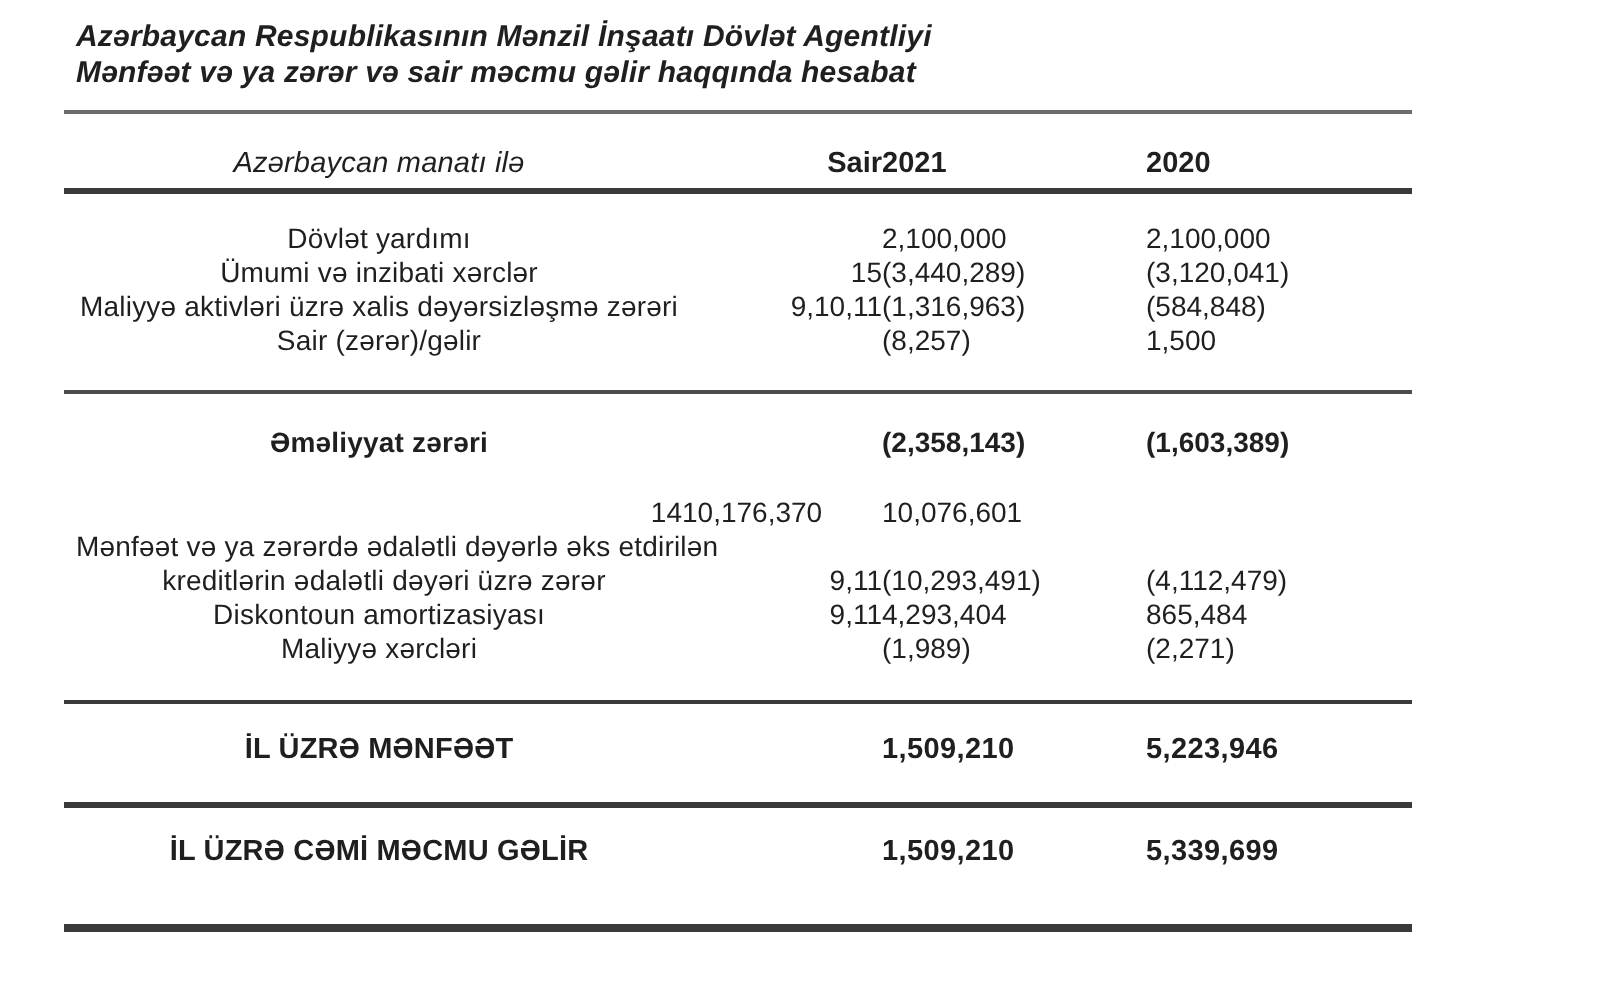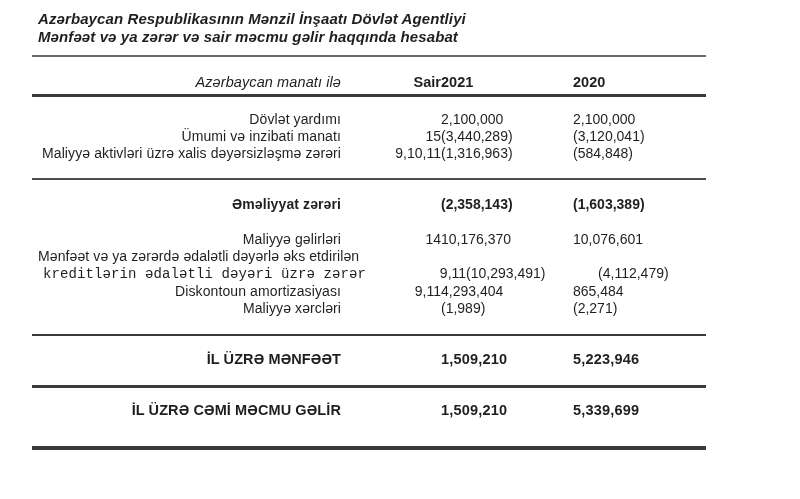--- a/index.html
+++ b/index.html
@@ -46,33 +46,33 @@
   .rule-total-mid{margin-top:17px;height:3px;}
   .rule-bottom{margin-top:17px;height:3.5px;}
   
   .trow{
     display:grid;
     grid-template-columns:1fr 100px 132px 125px;
     align-items:baseline;
     line-height:17px;
     font-size:14px;
   }
-  .trow .label{text-align:right;white-space:nowrap;letter-spacing:0.1px;}
+  .trow .label{text-align:center;white-space:nowrap;letter-spacing:0.1px;}
   .trow .note{text-align:right;}
   .trow .num{padding-right:10px;}
   .trow .num.paren{padding-right:1px;}
   .header-row{margin-top:17px;font-size:14.5px;}
   .header-row .label{font-style:italic;font-weight:normal;}
   .header-row .note,.header-row .num{font-weight:bold;}
   .block{margin-top:14px;}
   .block-2{margin-top:18px;}
   .bold-row{font-weight:bold;margin-top:15px;line-height:18px;}
   .total-row{font-weight:bold;margin-top:14px;margin-bottom:16px;font-size:14.5px;letter-spacing:0.2px;line-height:18px;}
   .total-row-2{margin-top:13px;margin-bottom:27px;}
-  .indent{padding-left:5px;font-family:Liberation Mono, monospace;}
+  .indent{padding-left:5px;}
 </style>
 </head>
 <body>
 
 <div class="page">
 
   <header>
     <div class="doc-title">Azərbaycan Respublikasının Mənzil İnşaatı Dövlət Agentliyi</div>
     <div class="doc-title">Mənfəət və ya zərər və sair məcmu gəlir haqqında hesabat</div>
   </header>
@@ -91,45 +91,50 @@
     <div class="rule rule-header"></div>
 
     <div class="block">
       <div class="trow">
         <div class="label">Dövlət yardımı</div>
         <div class="note"></div>
         <div class="num">2,100,000</div>
         <div class="num">2,100,000</div>
       </div>
       <div class="trow">
-        <div class="label">Ümumi və inzibati manatı</div>
+        <div class="label">Ümumi və inzibati xərclər</div>
         <div class="note">15</div>
         <div class="num paren">(3,440,289)</div>
         <div class="num paren">(3,120,041)</div>
       </div>
       <div class="trow">
         <div class="label">Maliyyə aktivləri üzrə xalis dəyərsizləşmə zərəri</div>
         <div class="note">9,10,11</div>
         <div class="num paren">(1,316,963)</div>
         <div class="num paren">(584,848)</div>
+      </div>
+      <div class="trow">
+        <div class="label">Sair (zərər)/gəlir</div>
+        <div class="note"></div>
+        <div class="num paren">(8,257)</div>
+        <div class="num">1,500</div>
       </div>
     </div>
 
     <div class="rule rule-block"></div>
 
     <div class="trow bold-row">
       <div class="label">Əməliyyat zərəri</div>
       <div class="note"></div>
       <div class="num paren">(2,358,143)</div>
       <div class="num paren">(1,603,389)</div>
     </div>
 
     <div class="block-2">
       <div class="trow">
-        <div class="label">Maliyyə gəlirləri</div>
         <div class="note">14</div>
         <div class="num">10,176,370</div>
         <div class="num">10,076,601</div>
       </div>
       <div class="trow">
         <div class="label">Mənfəət və ya zərərdə ədalətli dəyərlə əks etdirilən</div>
         <div class="note"></div>
         <div class="num"></div>
         <div class="num"></div>
       </div>

